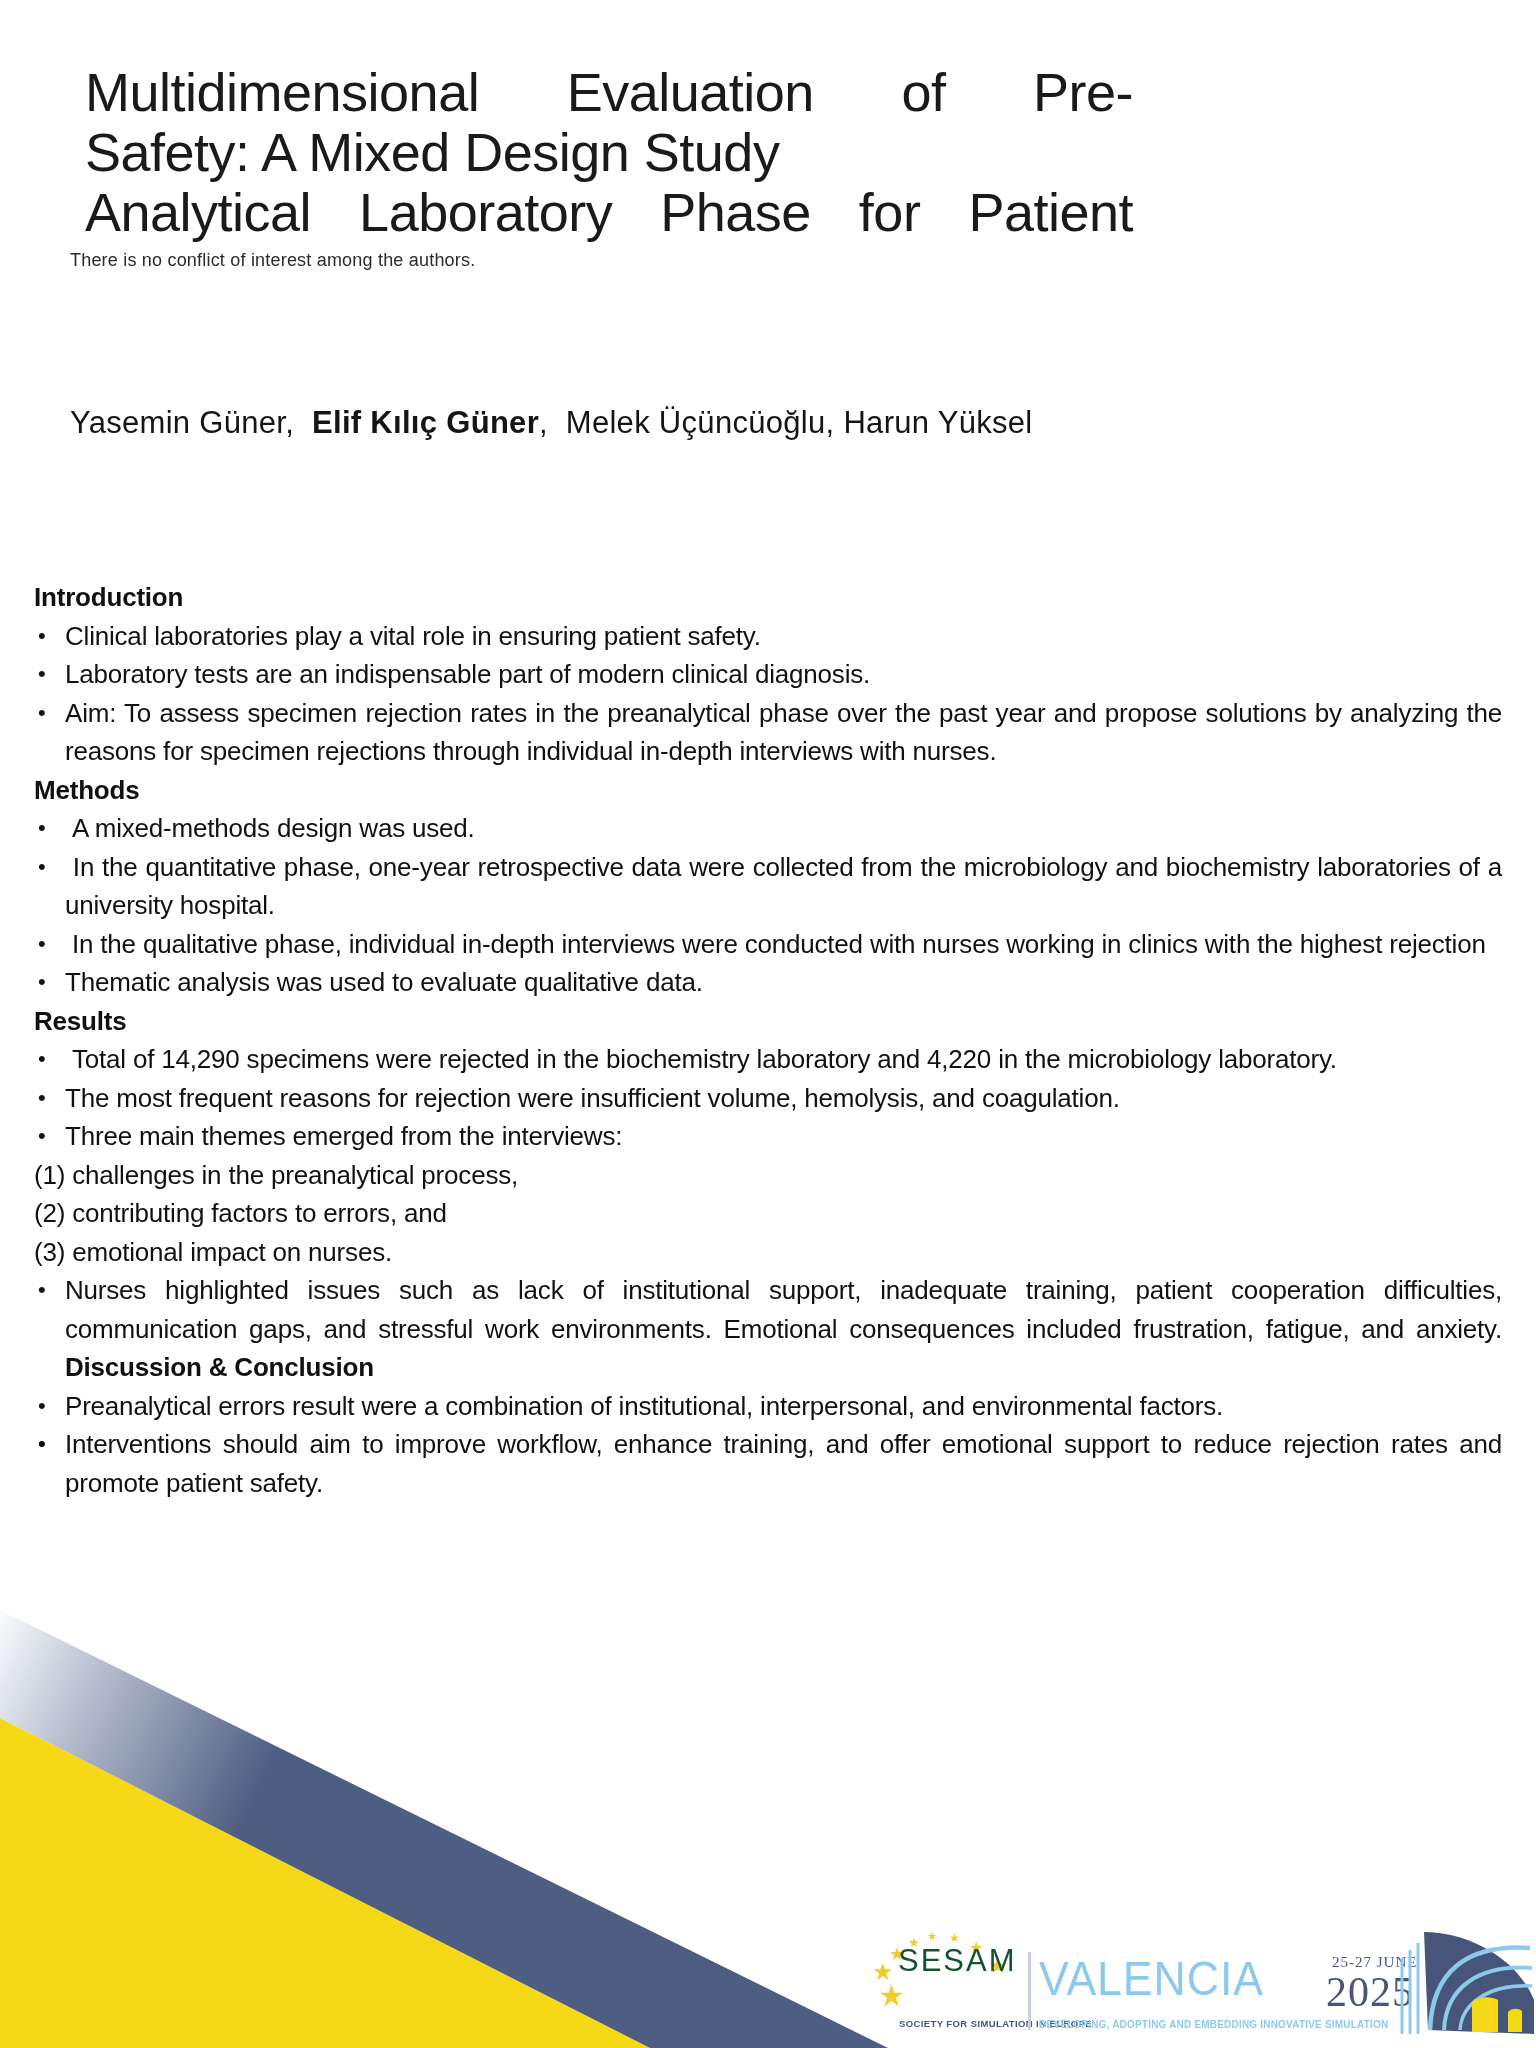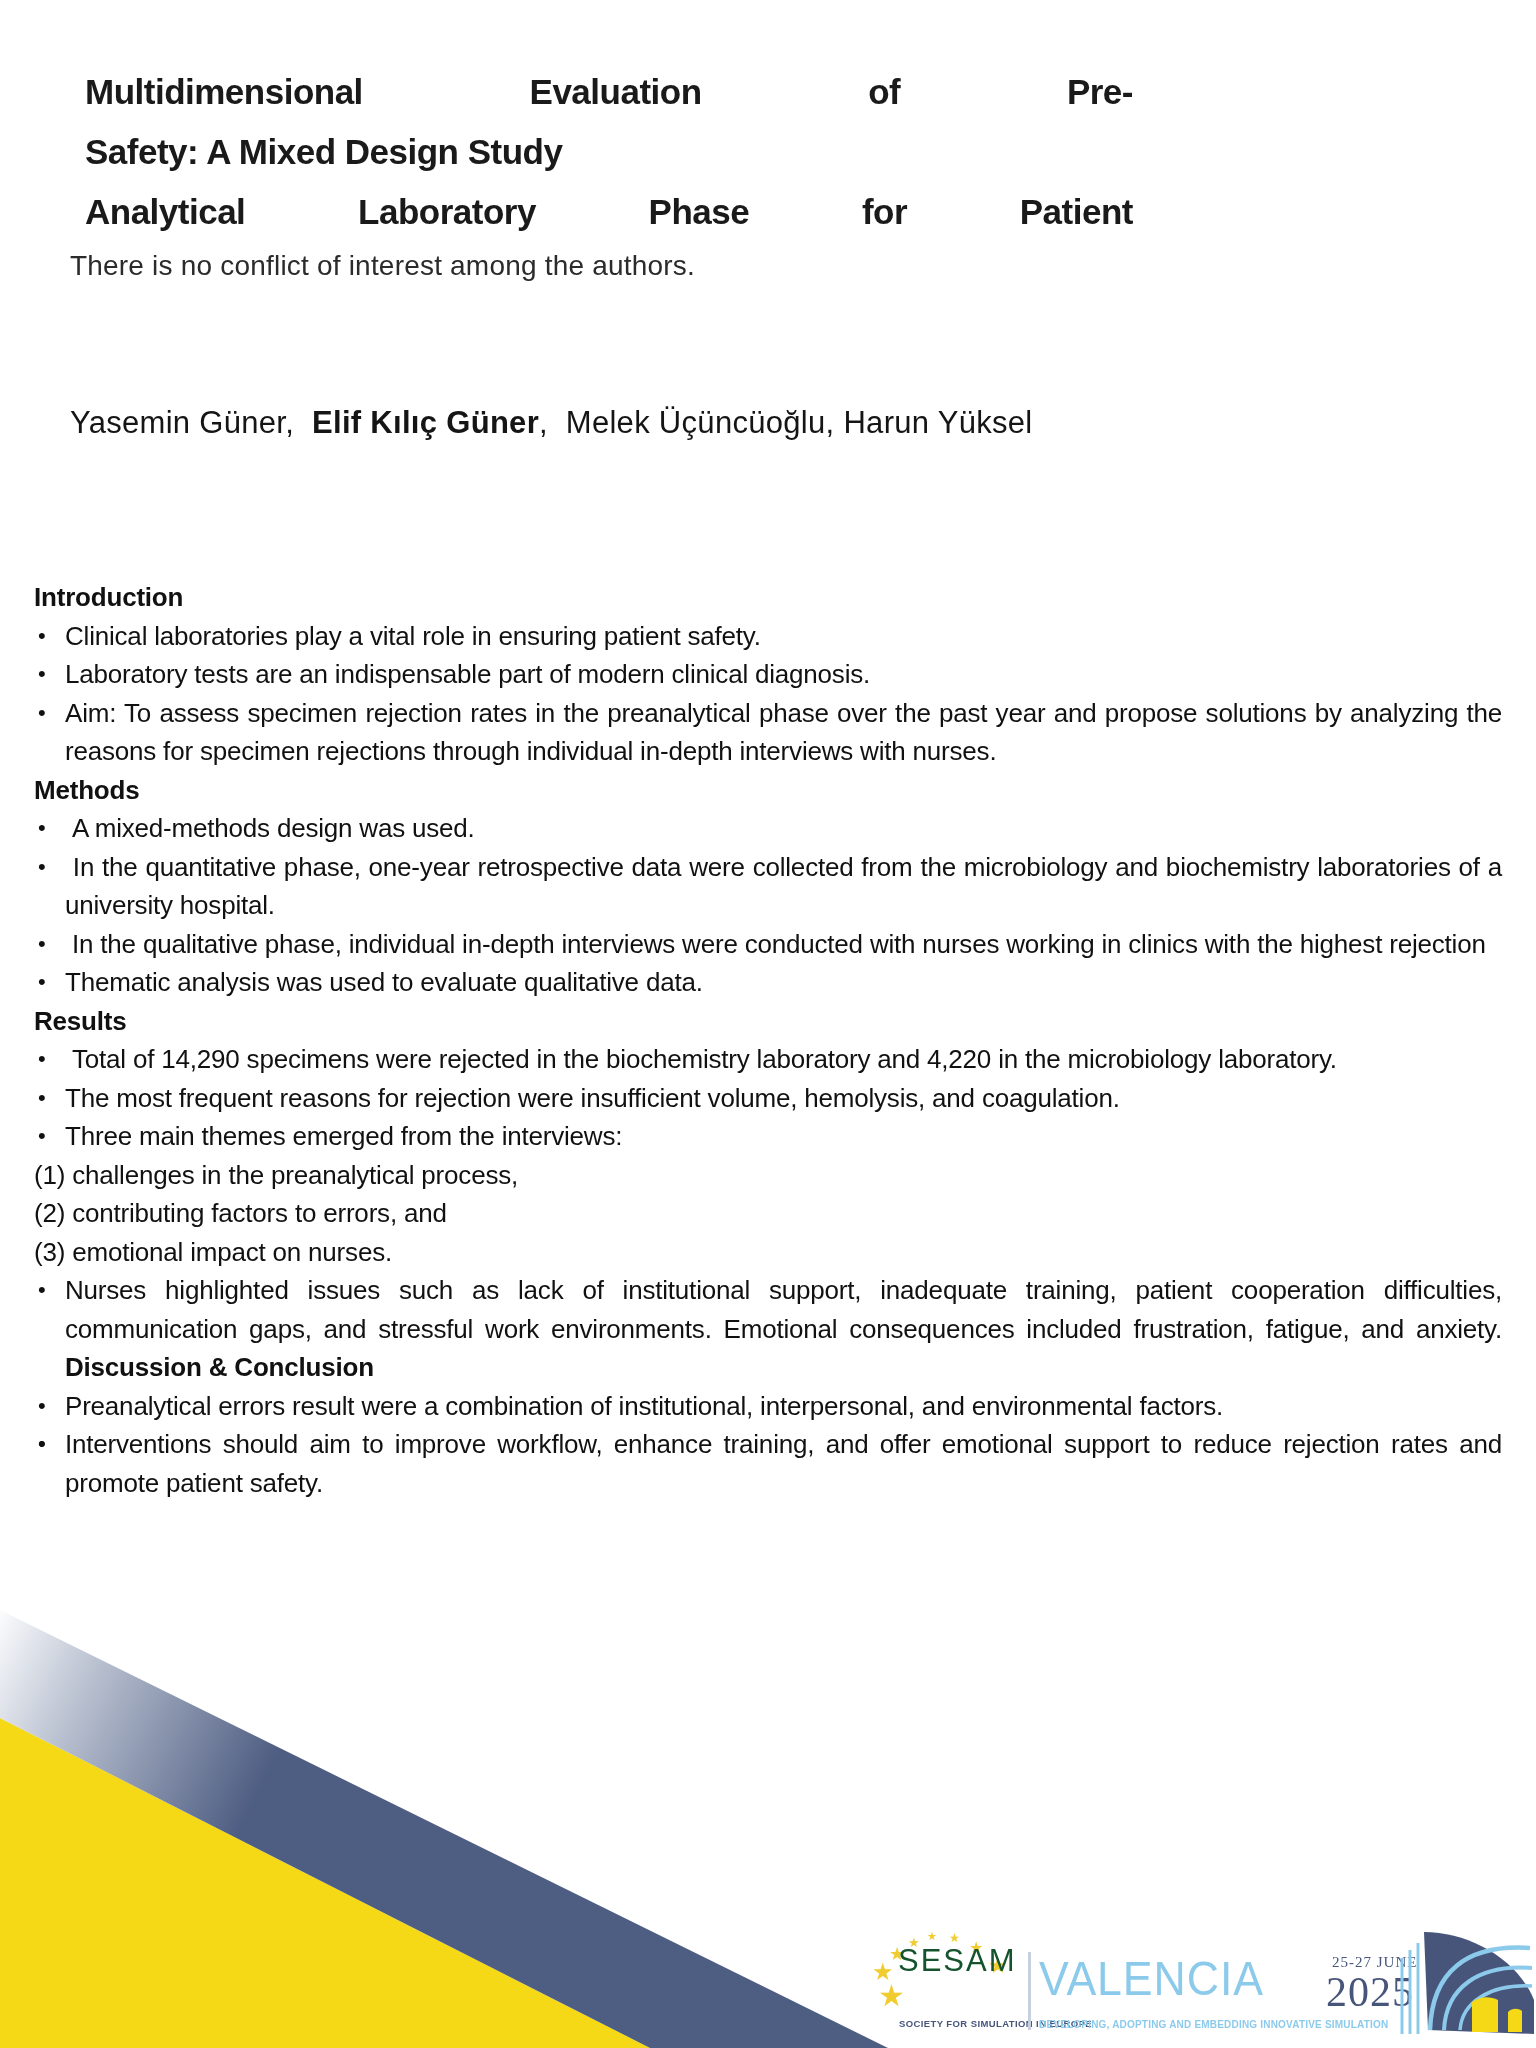--- a/index.html
+++ b/index.html
@@ -7,28 +7,28 @@
     position:relative;
     width:1536px;height:2048px;
     background:#ffffff;
     overflow:hidden;
     font-family:"Liberation Sans", sans-serif;
     color:#111;
   }
   
   .title-block{
     position:absolute;left:85px;top:62px;width:1048px;
-    font-size:35px;font-weight:700;line-height:60px;color:#1a1a1a;
+    font-size:54px;font-weight:400;line-height:60px;color:#1a1a1a;
     letter-spacing:-0.5px;
   }
   .tline{white-space:nowrap;}
   .tline[data-justify]{display:flex;justify-content:space-between;}
   .conflict-note{
     position:absolute;left:70px;top:250px;
-    font-size:28px;color:#2b2b2b;letter-spacing:0.2px;
+    font-size:18px;color:#2b2b2b;letter-spacing:0.2px;
   }
   .authors{
     position:absolute;left:70px;top:405px;
     font-size:31px;color:#151515;letter-spacing:0.3px;
   }
   .authors .u{text-underline-offset:5px;margin-top:24px;}
   .authors b{font-weight:bold;}
   
   .content{
     position:absolute;left:34px;top:578px;width:1468px;

